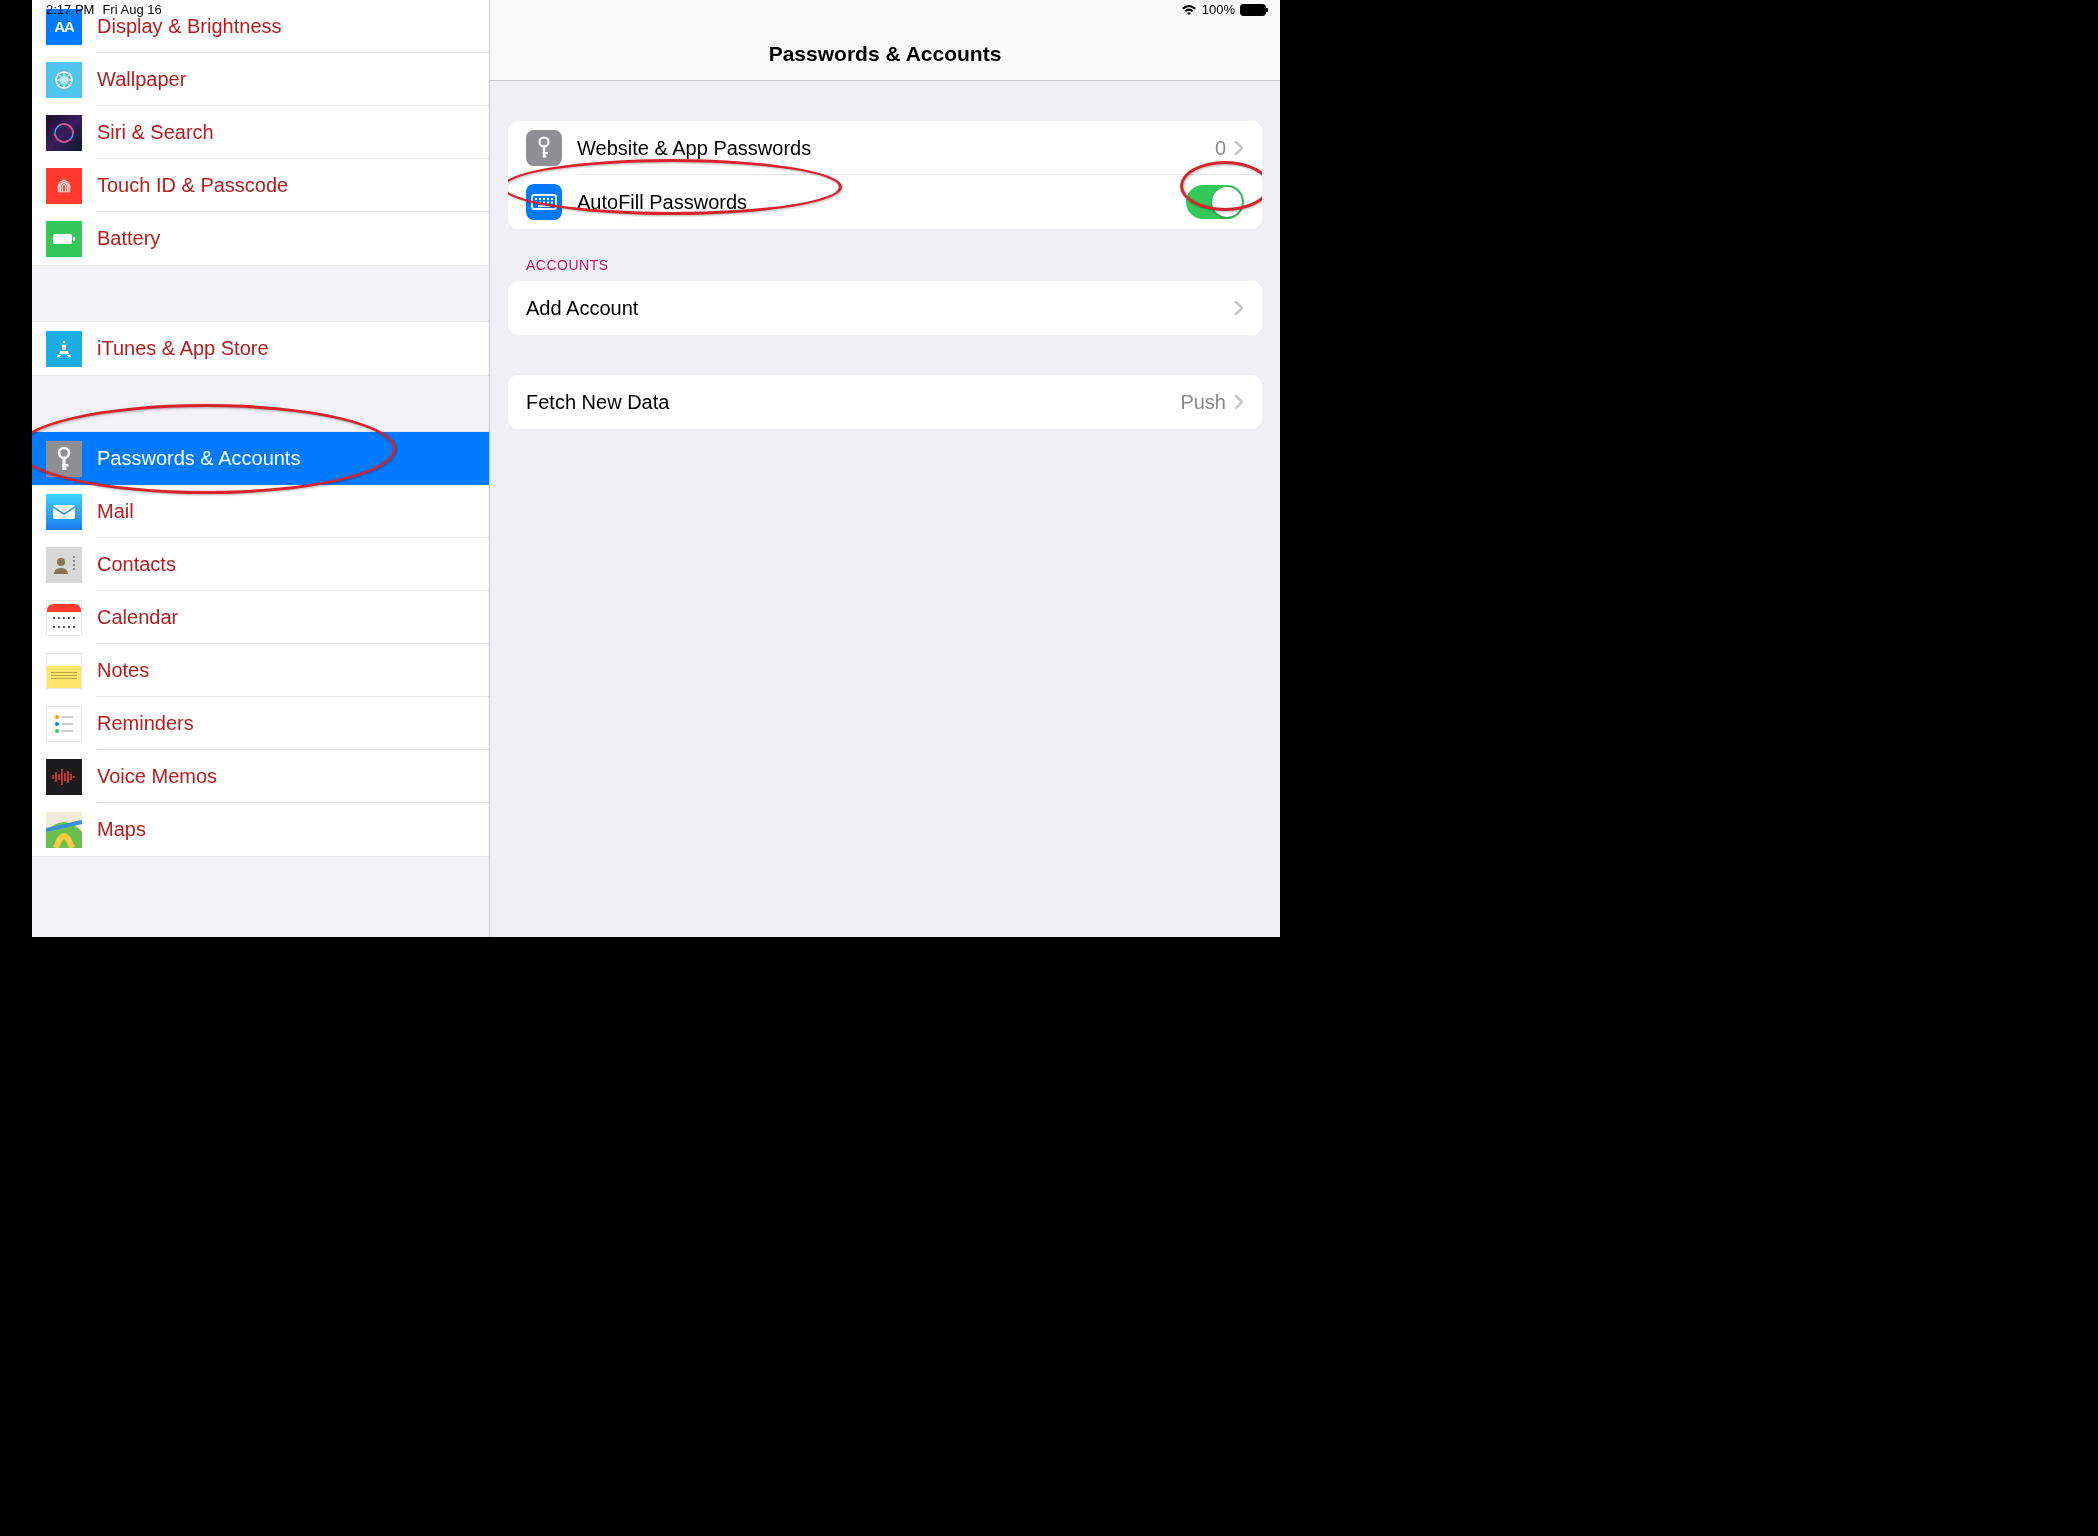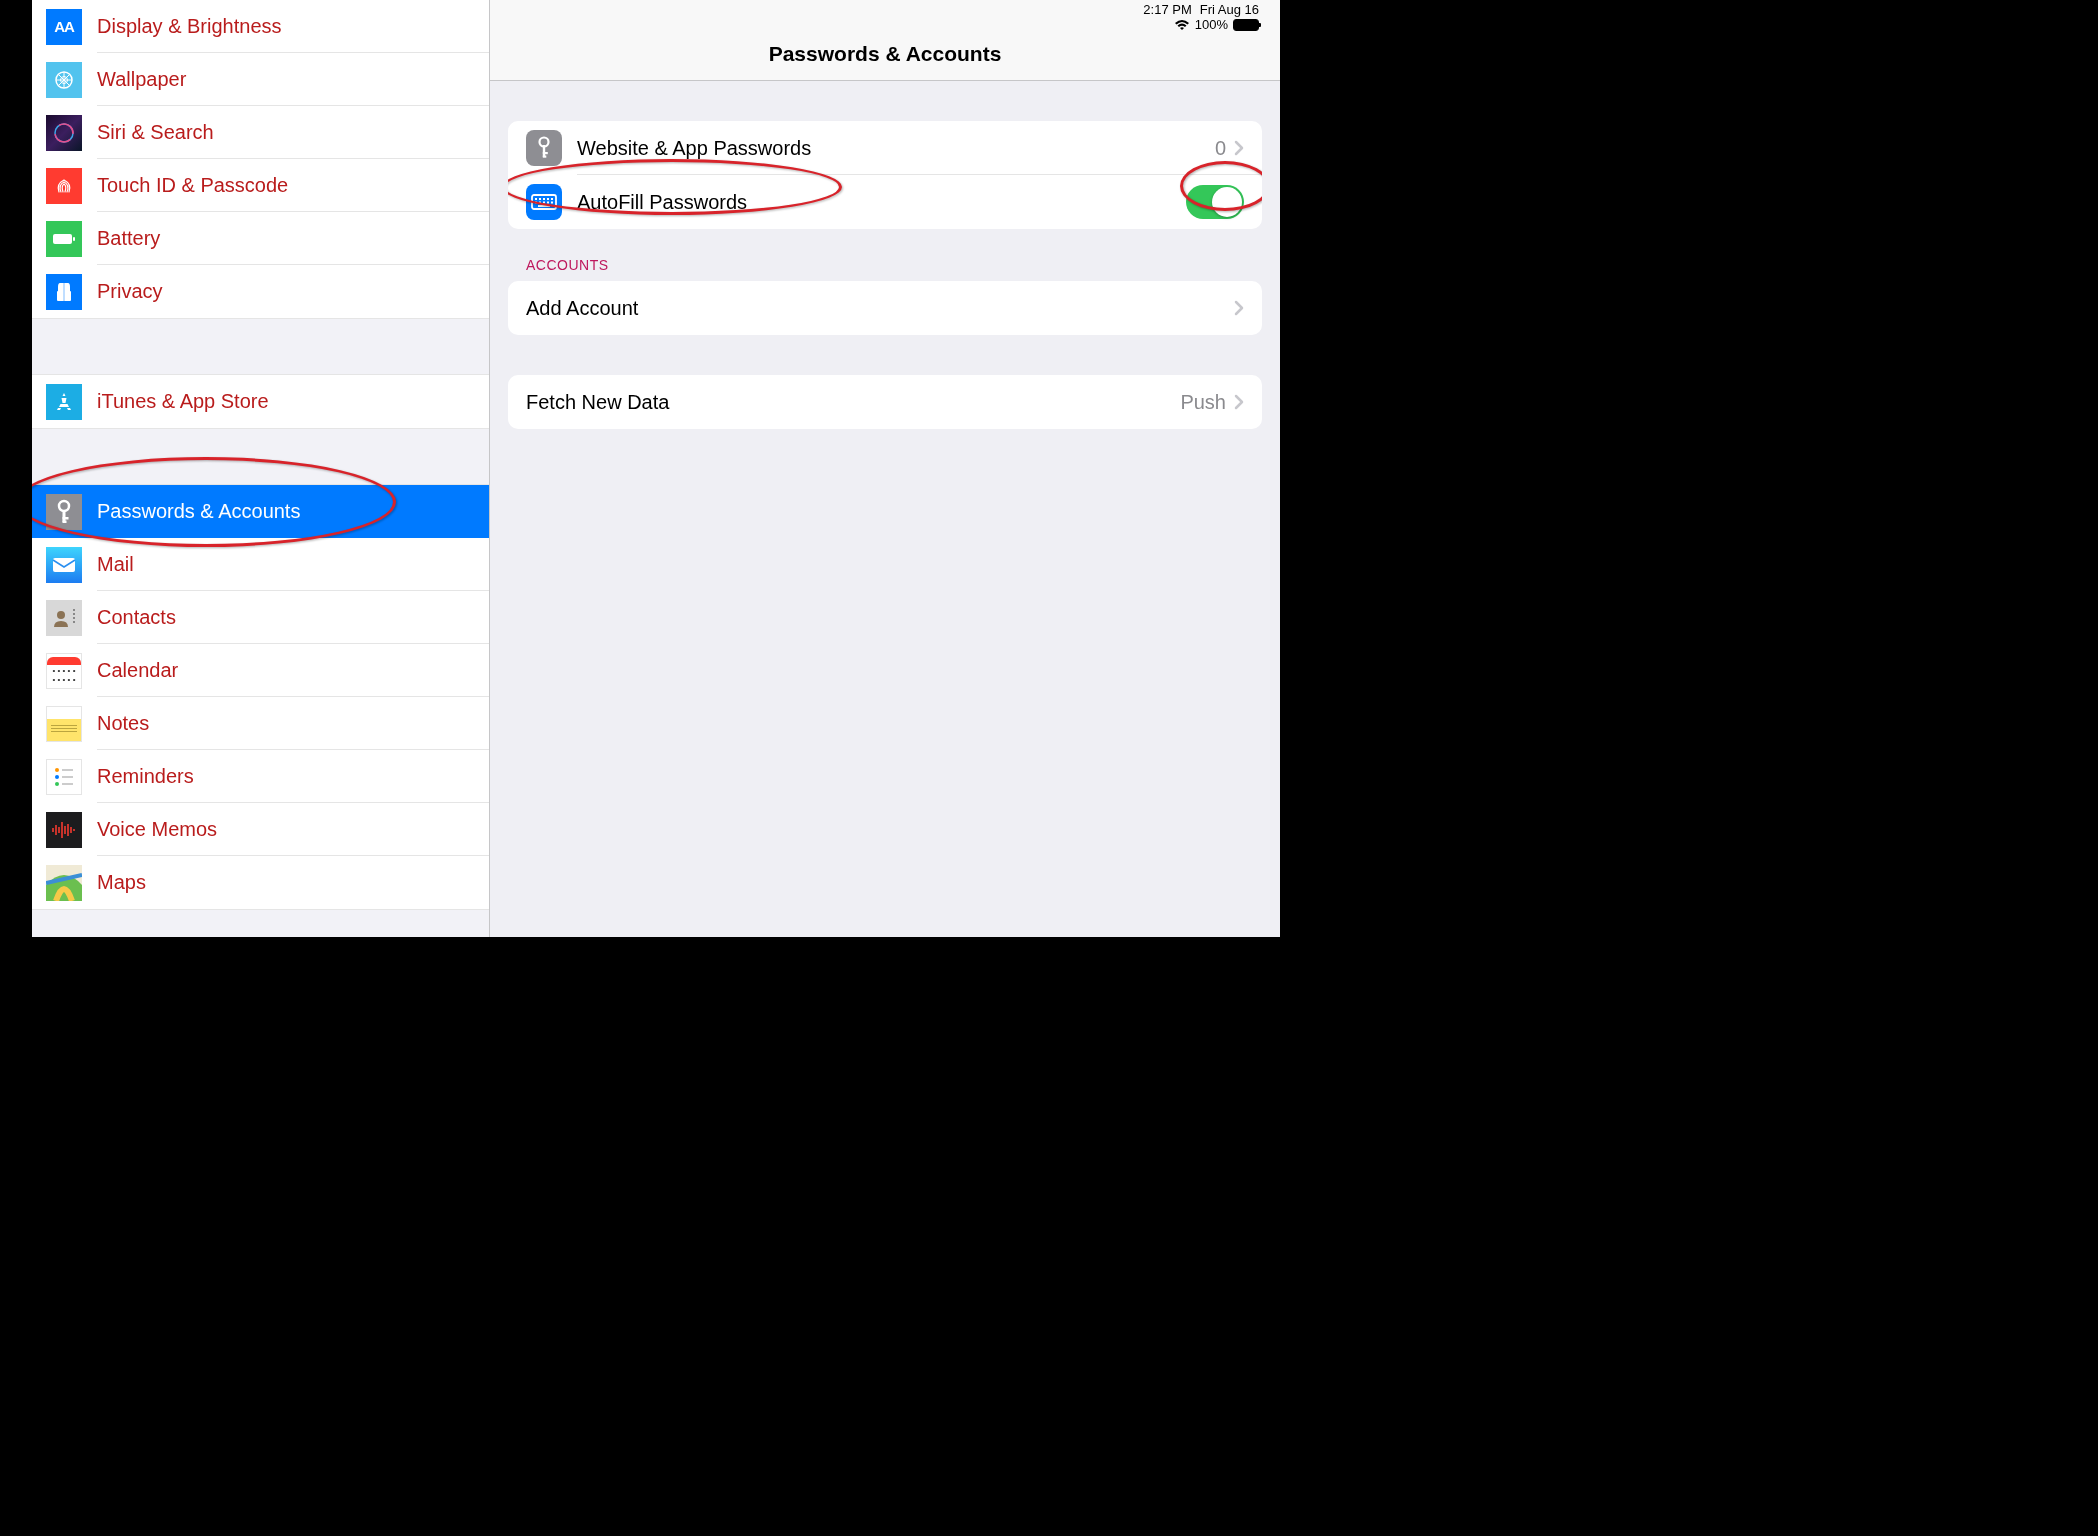--- a/index.html
+++ b/index.html
@@ -1,20 +1,20 @@
 <!DOCTYPE html>
 <html><head>
   <meta charset="utf-8">
   <style>
     * { margin: 0; padding: 0; box-sizing: border-box; font-family: -apple-system, BlinkMacSystemFont, "Helvetica Neue", sans-serif; }
     body { background: #000; display: flex; width: 1280px; height: 937px; overflow: hidden; }
     .black-bar { width: 32px; background: #000; flex-shrink: 0; }
     .screen { flex: 1; display: flex; background: #f2f2f7; position: relative; }
     
-    .status-bar { position: absolute; top: 0; left: 0; right: 0; height: 20px; display: flex; justify-content: space-between; align-items: flex-end; padding: 2px 21px; font-size: 13px; font-weight: 500; z-index: 10; flex-direction: column; }
+    .status-bar { position: absolute; top: 0; left: 0; right: 0; height: 20px; display: flex; justify-content: space-between; align-items: flex-start; padding: 2px 14px; font-size: 13px; font-weight: 500; z-index: 10; }
     .status-left { display: flex; gap: 8px; }
     .status-right { display: flex; gap: 5px; align-items: center; }
     
     .sidebar { width: 458px; background: #f2f2f7; display: flex; flex-direction: column; border-right: 1px solid #c6c6c8; }
     .sidebar-header { text-align: center; padding: 42px 0 14px; font-size: 21px; font-weight: 600; background: #f8f8f8; border-bottom: 1px solid #c6c6c8;}
     .sidebar-content { flex: 1; overflow-y: hidden; }
     
     .section-group { background: #fff; border-top: 1px solid #e5e5e5; border-bottom: 1px solid #e5e5e5; }
     .section-group + .section-group { margin-top: 55px; }
     .section-group.first { border-top: none; margin-top: 0; }
@@ -146,30 +146,20 @@
         </div>
         <div class="sidebar-item">
           <div class="icon icon-battery">
             <svg width="26" height="14" viewBox="0 0 26 14">
                 <rect x="2" y="2" width="19" height="10" rx="2" fill="#fff"></rect>
                 <rect x="22" y="5" width="2" height="4" rx="1" fill="#fff"></rect>
               </svg>
           </div>
           <span class="label">Battery</span>
         </div>
-        <div class="sidebar-item" style="border-bottom:none">
-          <div class="icon icon-privacy">
-            <svg width="20" height="22" viewBox="0 0 20 22">
-                <path d="M10 2 L14 2 Q16 2 16 6 L16 11 L4 11 L4 6 Q4 2 6 2 Z" fill="#fff"></path>
-                <rect x="3" y="10" width="14" height="10" rx="1" fill="#fff"></rect>
-                <line x1="10" y1="2" x2="10" y2="20" stroke="#007aff" stroke-width="0.5"></line>
-              </svg>
-          </div>
-          <span class="label">Privacy</span>
-        </div>
       </div>
 
       <div class="section-group">
         <div class="sidebar-item">
           <div class="icon icon-itunes">
             <svg width="24" height="24" viewBox="0 0 24 24">
                 <path d="M12 3 L13.5 6 L10.5 6 Z M7 17 L17 17 L15.5 14 L8.5 14 Z M5 20 L8 20 L9 18 L6 18 Z M16 20 L19 20 L18 18 L15 18 Z M9.5 8 L14.5 8 L13.5 13 L10.5 13 Z" fill="#fff"></path>
               </svg>
           </div>
           <span class="label">iTunes &amp; App Store</span>

